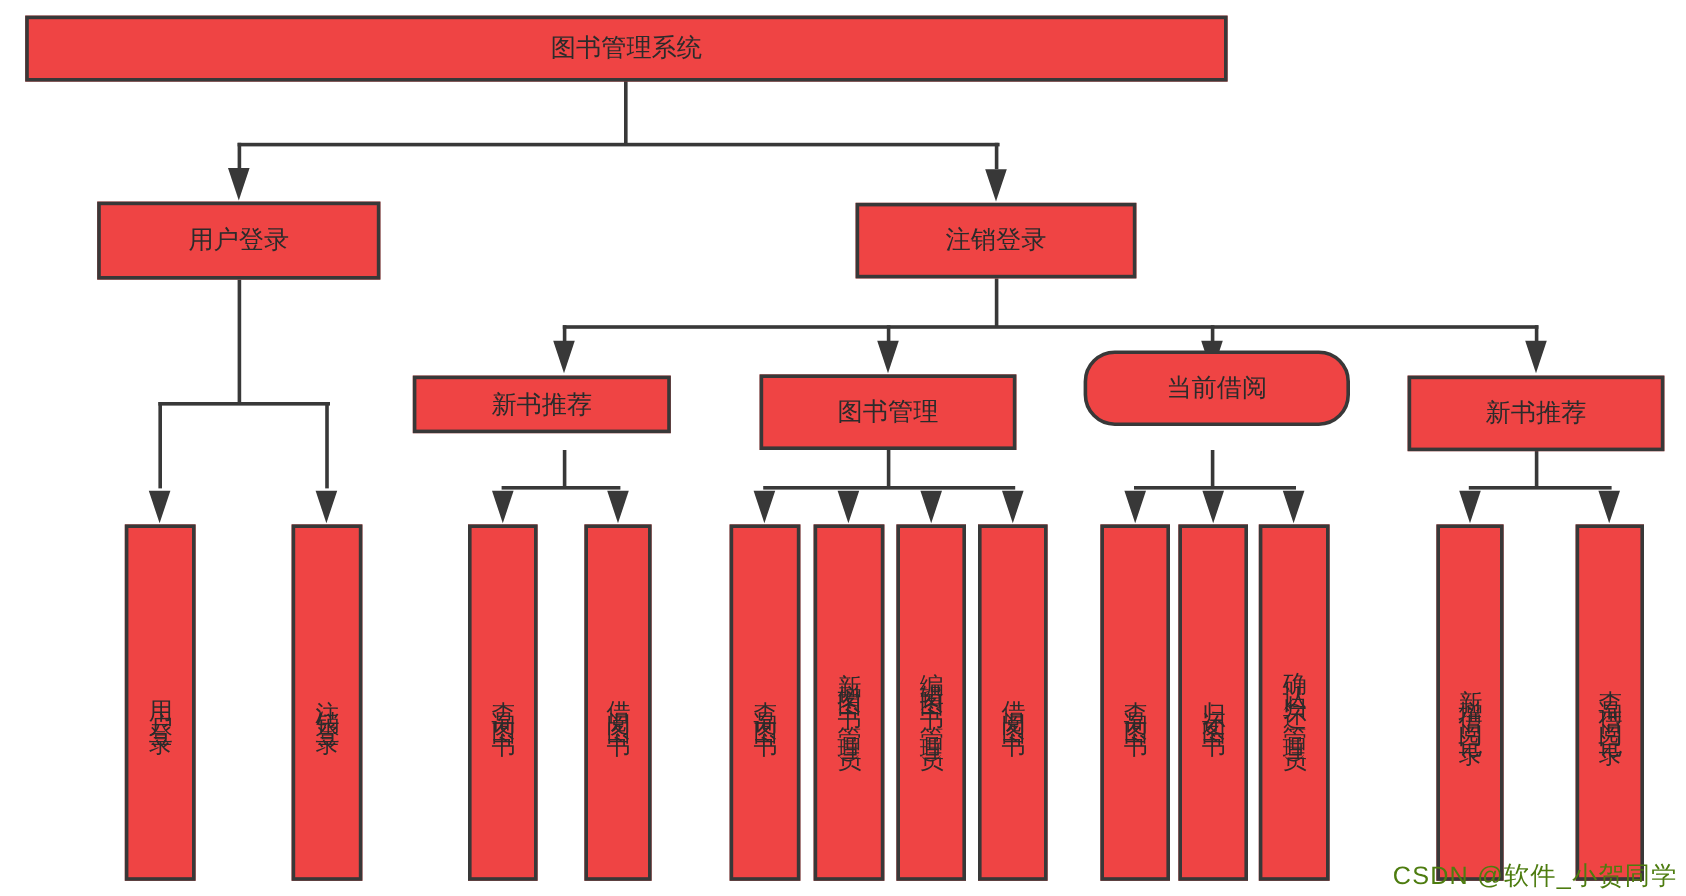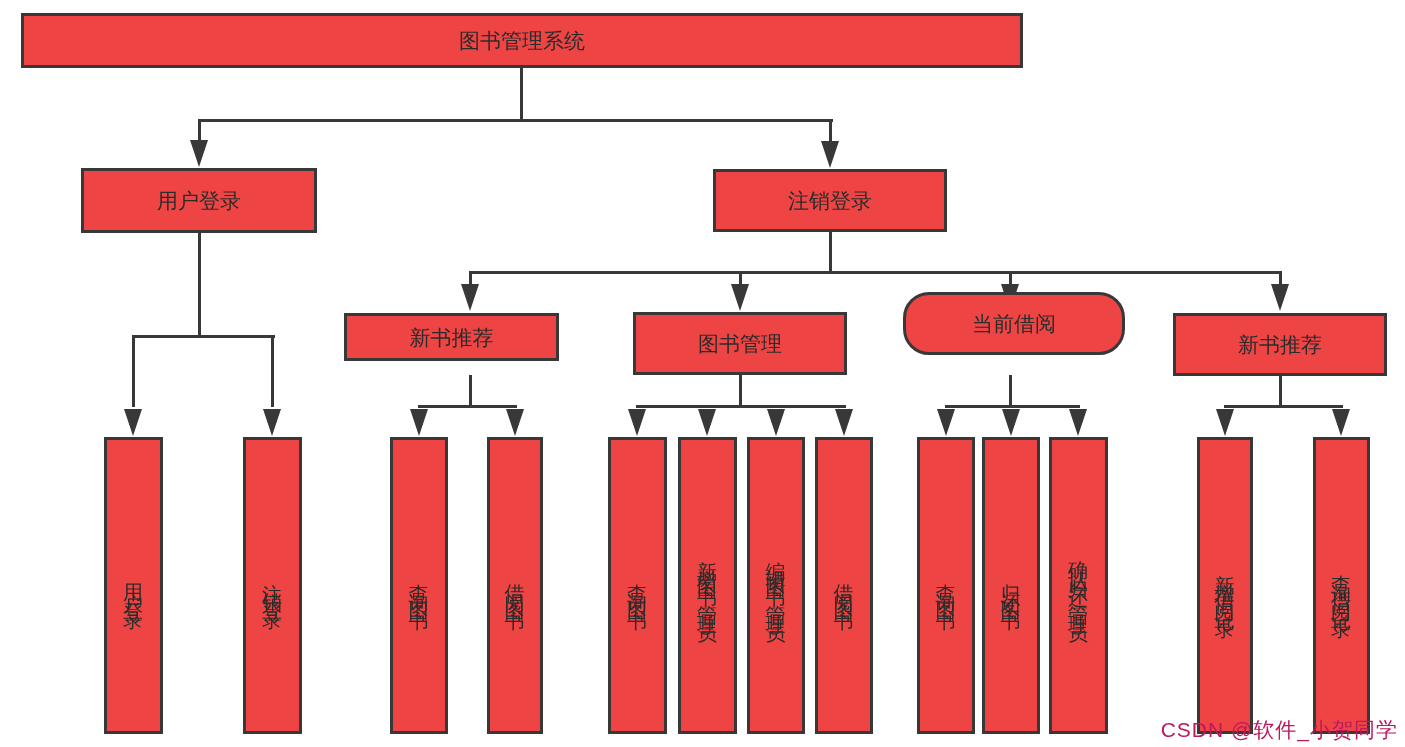--- a/index.html
+++ b/index.html
@@ -128,14 +128,14 @@
       <div class="node v" style="left: 1049px; top: 437px; width: 59px; height: 297px;">
         <span class="lbl">确认归还（管理员）</span>
       </div>
       <div class="node v" style="left: 1197px; top: 437px; width: 56px; height: 297px;">
         <span class="lbl">新增借阅记录</span>
       </div>
       <div class="node v" style="left: 1313px; top: 437px; width: 57px; height: 297px;">
         <span class="lbl">查询借阅记录</span>
       </div>
     </div>
-  <div class="watermark" style="color: #be185d;">CSDN @软件_小贺同学</div>
+  <div class="watermark" style="color: #4d7c0f;">CSDN @软件_小贺同学</div>
 </div>
 
 </body></html>

